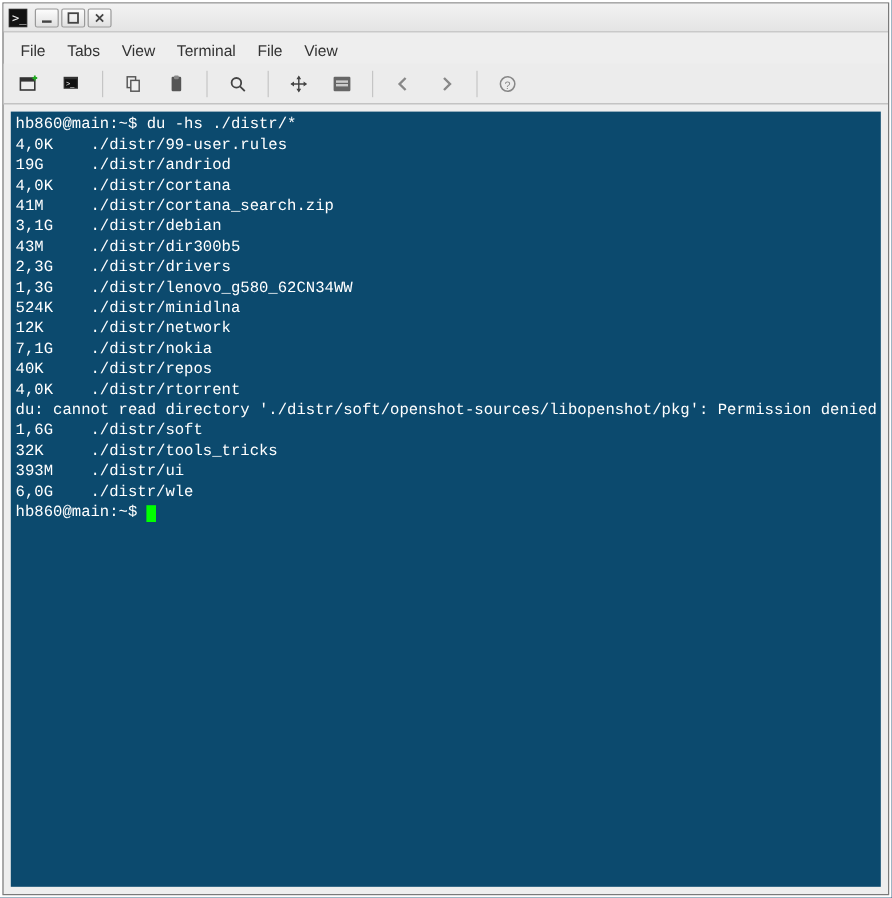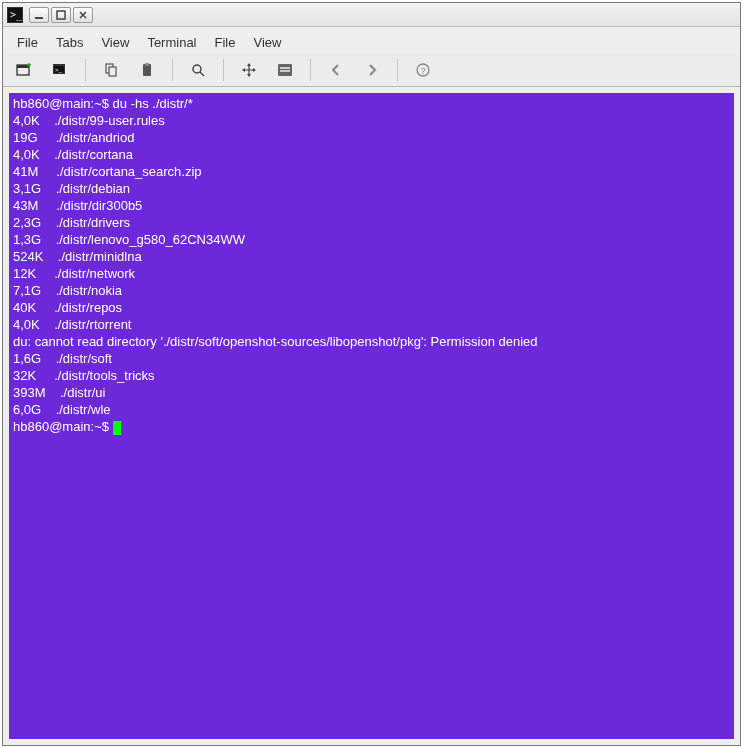--- a/index.html
+++ b/index.html
@@ -92,23 +92,23 @@
       background: #c5c5c5;
       margin: 0 4px;
     }
     .terminal-area {
       flex: 1;
       padding: 6px;
       display: flex;
     }
     .terminal {
       flex: 1;
-      background: #6d28d9;
+      background: #0c4a6e;
       color: #fff;
-      font-family: Liberation Sans, sans-serif;
+      font-family: Liberation Mono, monospace;
       font-size: 13px;
       line-height: 17px;
       padding: 2px 4px;
       overflow: hidden;
       white-space: pre;
     }
     .terminal .row { white-space: pre; }
     .cursor {
       display: inline-block;
       width: 8px;

